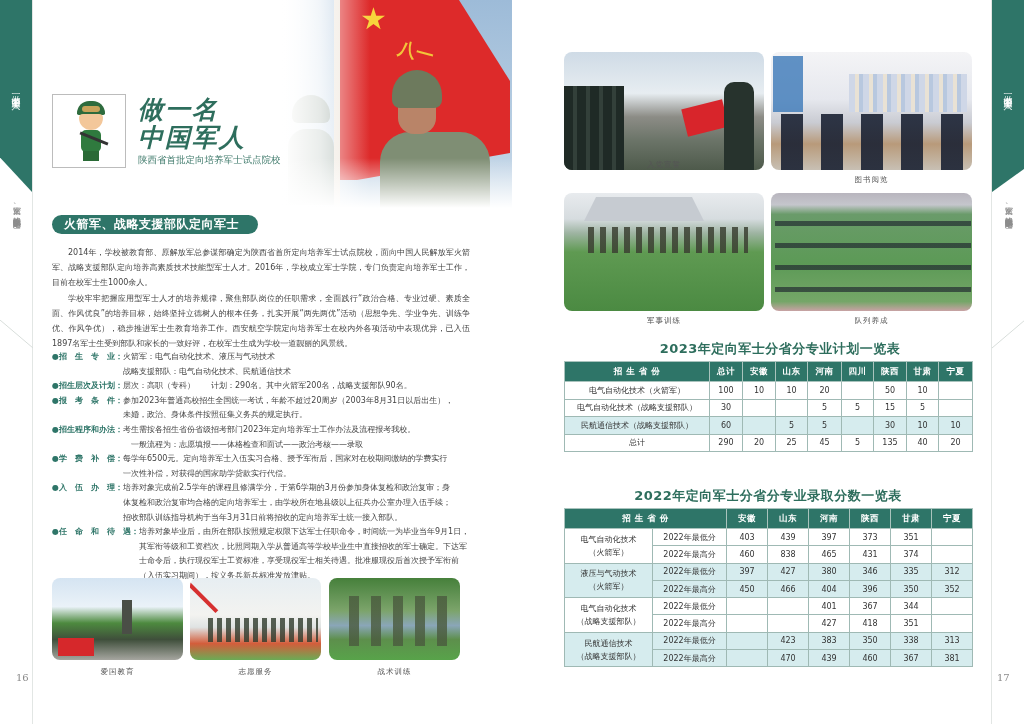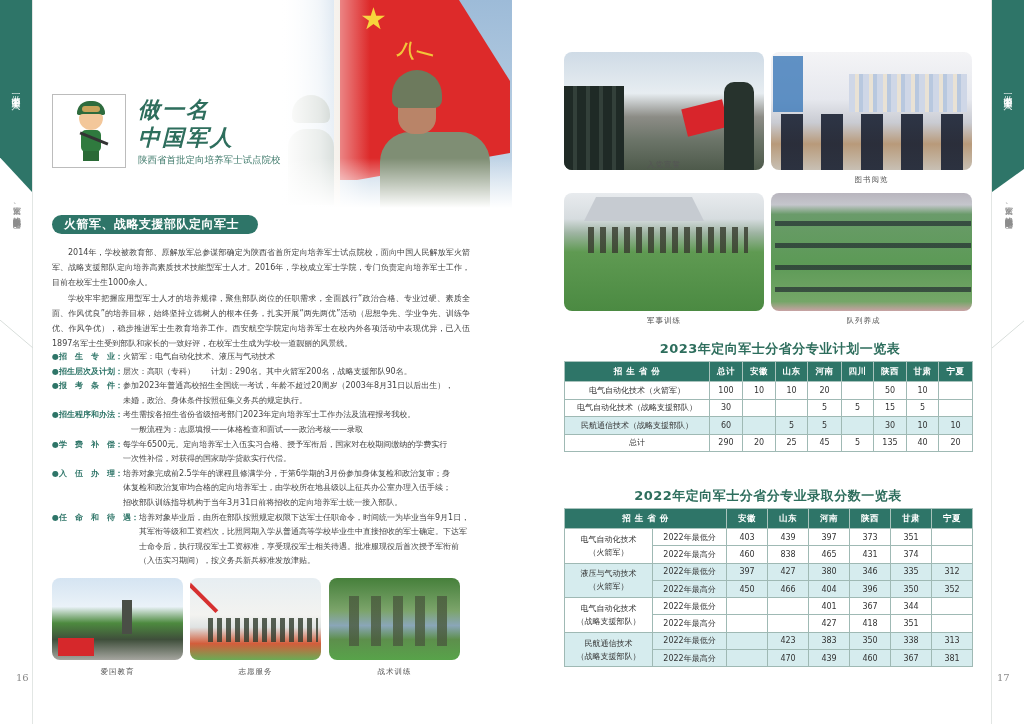--- a/index.html
+++ b/index.html
@@ -45,21 +45,21 @@
 
   .mascot-box { position: absolute; left: 52px; top: 94px; width: 74px; height: 74px; border: 1px solid #bcbcbc; background: #fff; }
   .mascot { position: absolute; left: 22px; top: 6px; width: 32px; height: 62px; }
   .mascot .helmet { position: absolute; left: 2px; top: 0; width: 28px; height: 14px; background: #2e6b3d; border-radius: 14px 14px 2px 2px; }
   .mascot .goggle { position: absolute; left: 7px; top: 5px; width: 18px; height: 6px; background: #c8a35a; border-radius: 3px; }
   .mascot .face { position: absolute; left: 4px; top: 13px; width: 24px; height: 16px; background: #f3c79a; border-radius: 4px 4px 12px 12px; }
   .mascot .body { position: absolute; left: 6px; top: 29px; width: 20px; height: 22px; background: #2f7a3e; border-radius: 5px; }
   .mascot .legs { position: absolute; left: 8px; top: 50px; width: 16px; height: 10px; background: #2a6a36; }
   .mascot .gun { position: absolute; left: 4px; top: 36px; width: 30px; height: 3px; background: #333; transform: rotate(22deg); }
 
-  .hero-title { position: absolute; left: 138px; top: 96px; color: #2e6e5d; font-weight: bold; font-size: 22px; line-height: 28px; font-style: italic; letter-spacing: 2px; }
+  .hero-title { position: absolute; left: 138px; top: 96px; color: #2e6e5d; font-weight: bold; font-size: 25px; line-height: 28px; font-style: italic; letter-spacing: 2px; }
   .hero-sub { position: absolute; left: 138px; top: 154px; color: #3f7a6b; font-size: 9.5px; }
 
   .section-pill { position: absolute; left: 52px; top: 215px; width: 206px; height: 19px; background: #2e7568; border-radius: 10px;
     color: #fff; font-weight: bold; font-size: 12px; line-height: 19px; padding-left: 12px; letter-spacing: 0.5px; }
 
   .body-text { position: absolute; left: 52px; top: 245px; width: 418px; font-size: 8px; line-height: 15.2px; color: #444; text-align: justify; }
   .body-text p { text-indent: 2em; }
 
   .info-list { position: absolute; left: 52px; top: 350px; width: 420px; font-size: 8px; line-height: 14.6px; color: #444; }
   .info-row { display: flex; }
@@ -158,20 +158,21 @@
     <div class="body-text">
       <p>2014年，学校被教育部、原解放军总参谋部确定为陕西省首所定向培养军士试点院校，面向中国人民解放军火箭军、战略支援部队定向培养高素质技术技能型军士人才。2016年，学校成立军士学院，专门负责定向培养军士工作，目前在校军士生1000余人。</p>
       <p>学校牢牢把握应用型军士人才的培养规律，聚焦部队岗位的任职需求，全面践行“政治合格、专业过硬、素质全面、作风优良”的培养目标，始终坚持立德树人的根本任务，扎实开展“两先两优”活动（思想争先、学业争先、训练争优、作风争优），稳步推进军士生教育培养工作。西安航空学院定向培养军士在校内外各项活动中表现优异，已入伍1897名军士生受到部队和家长的一致好评，在校军士生成为学校一道靓丽的风景线。</p>
     </div>
 
     <div class="info-list">
       <div class="info-row">
         <div class="info-label">●招　生　专　业：</div>
         <div class="info-value">
           <div>火箭军：电气自动化技术、液压与气动技术</div>
+          <div>战略支援部队：电气自动化技术、民航通信技术</div>
         </div>
       </div>
       <div class="info-row">
         <div class="info-label">●招生层次及计划：</div>
         <div class="info-value">
           <div>层次：高职（专科）　　计划：290名。其中火箭军200名，战略支援部队90名。</div>
         </div>
       </div>
       <div class="info-row">
         <div class="info-label">●报　考　条　件：</div>
@@ -258,21 +259,21 @@
 
     <div class="photo ph-drill" style="left:52px; top:193px; width:200px; height:118px;">
       <div class="stand"></div>
         <div class="group"></div>
     </div>
     <div class="caption" style="left:52px; top:316px; width:200px;">军事训练</div>
 
     <div class="photo ph-formation" style="left:259px; top:193px; width:201px; height:118px;">
       <div class="rows"></div>
     </div>
-    <div class="caption" style="left:251px; top:316px; width:201px;">队列养成</div>
+    <div class="caption" style="left:259px; top:316px; width:201px;">队列养成</div>
 
     <div class="tbl-title" style="left:64px; top:340px; width:408px;">2023年定向军士分省分专业计划一览表</div>
     <table class="data t1" style="left:52px; top:361px; width:408px;">
       <colgroup>
           <col style="width:145px">
           <col style="width:33px">
           <col style="width:33px">
           <col style="width:32px">
           <col style="width:34px">
           <col style="width:32px">

